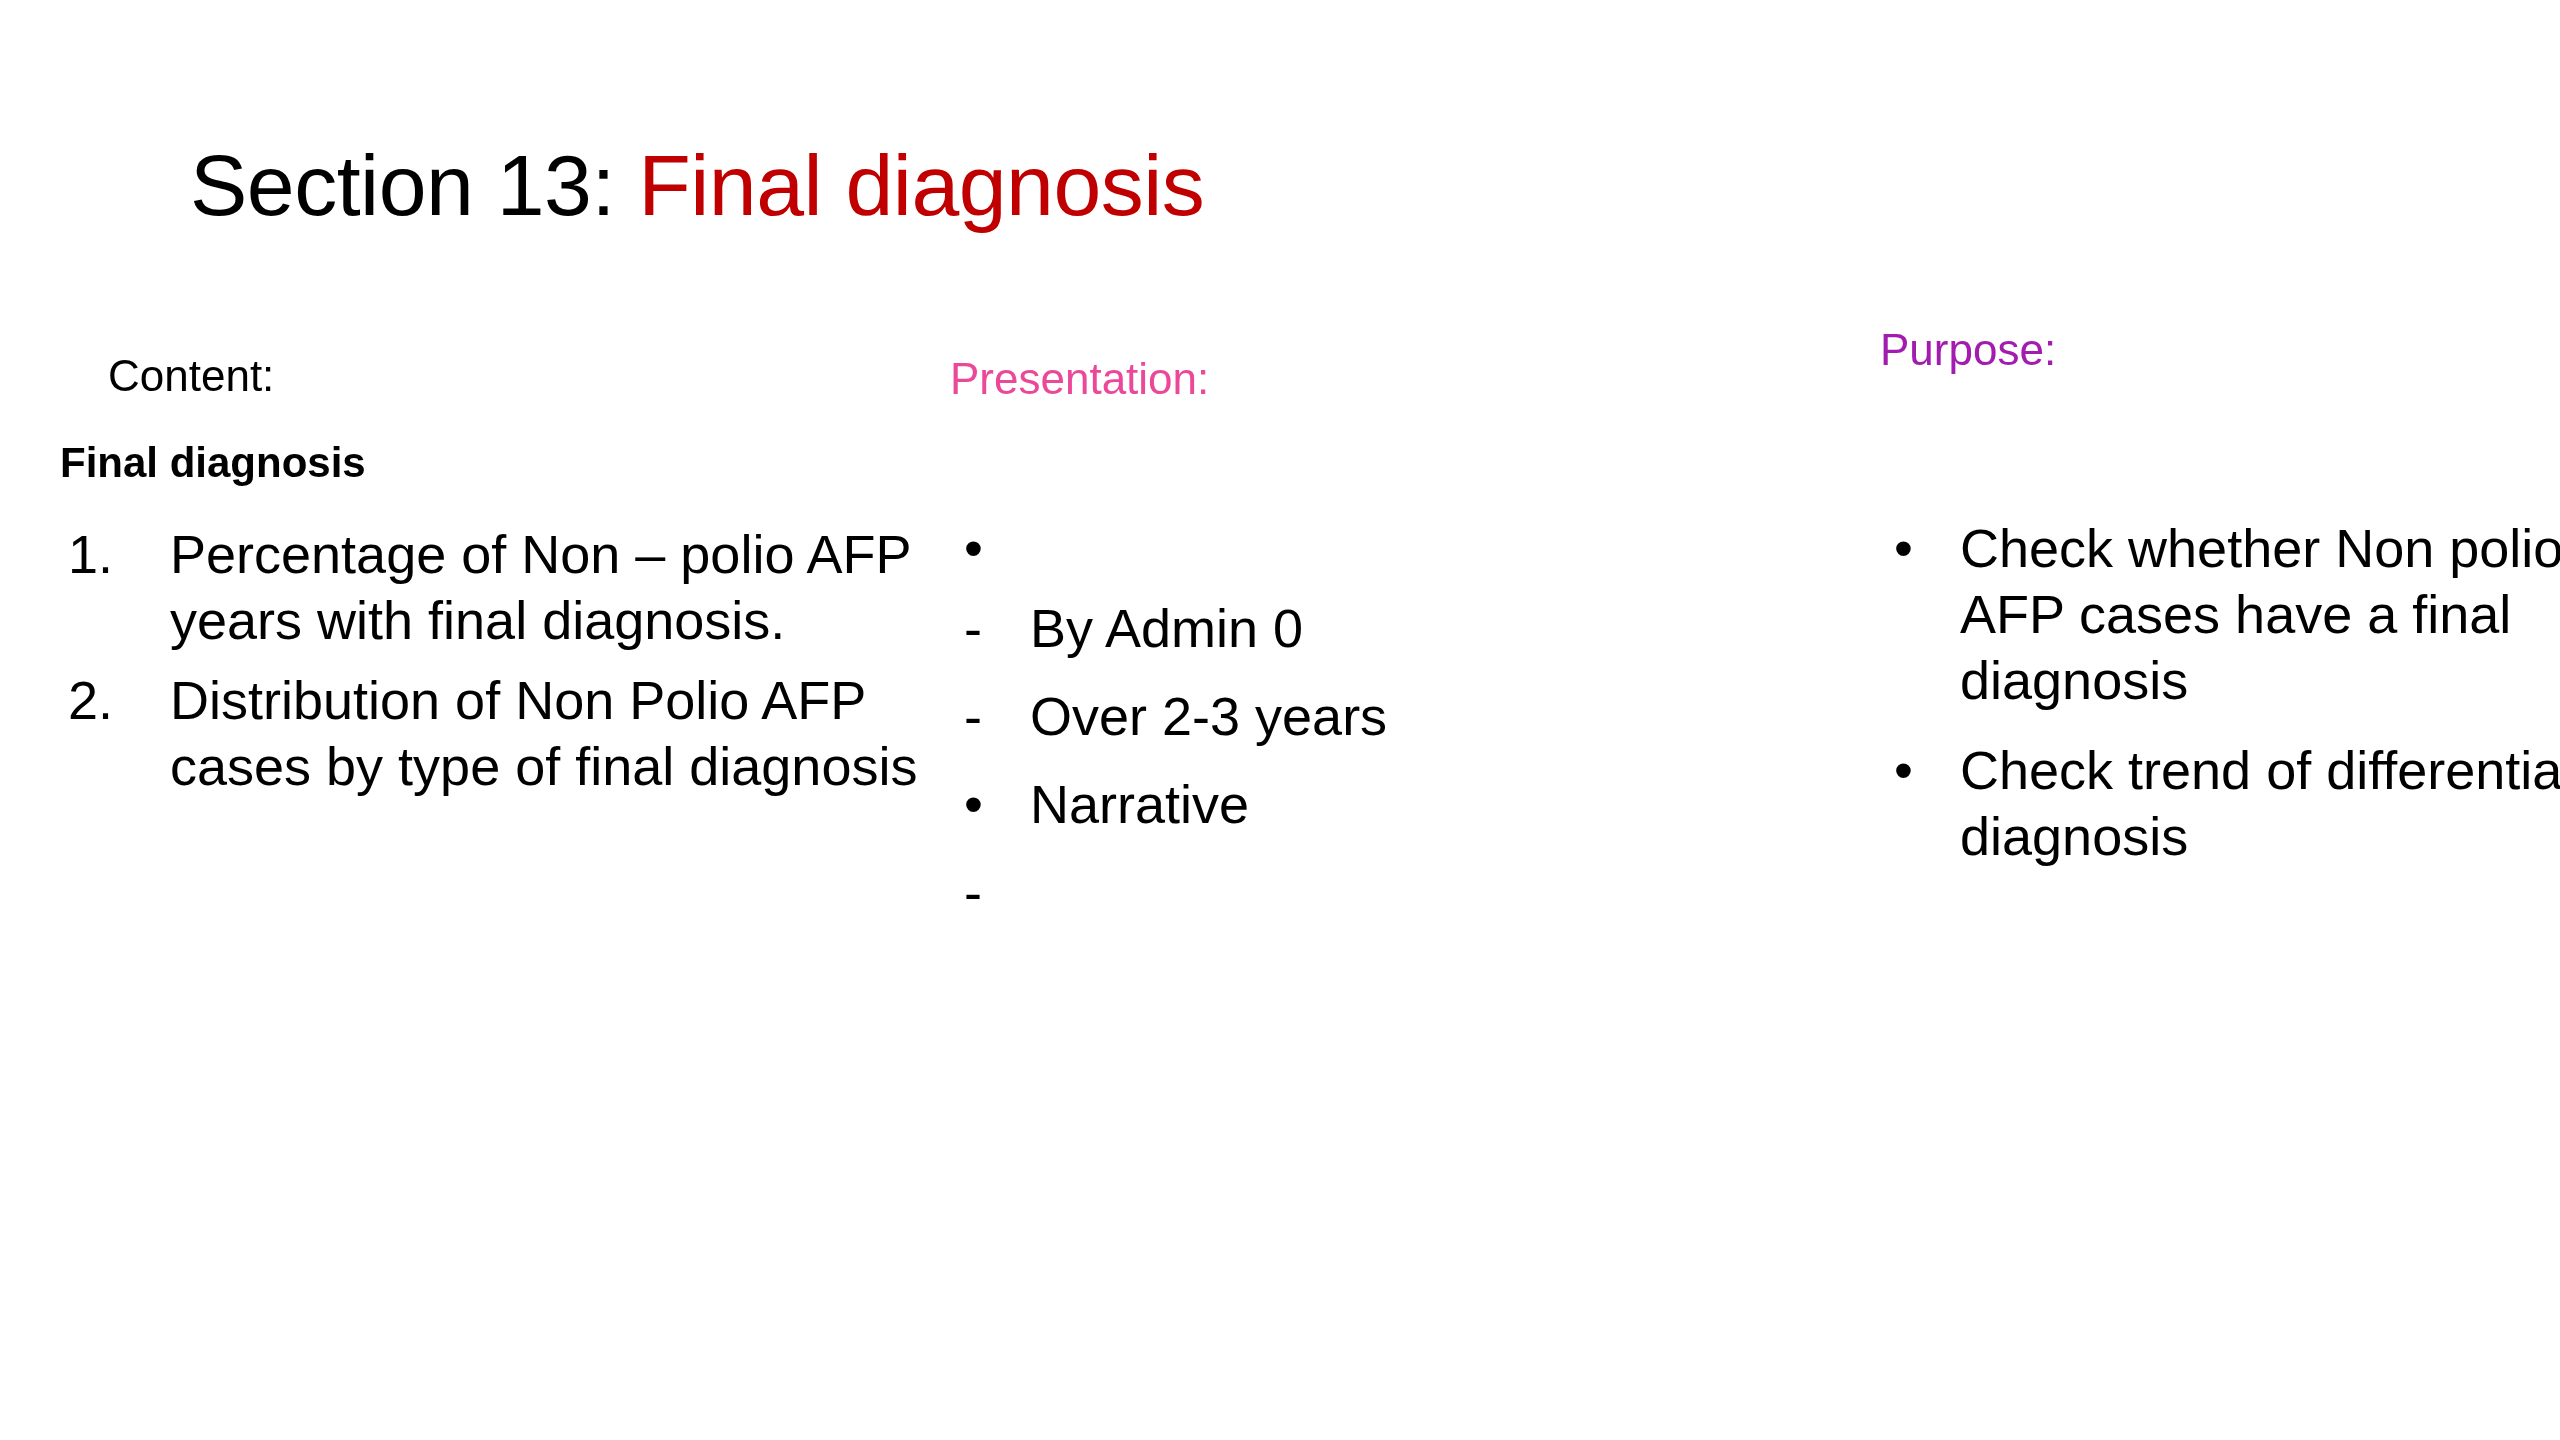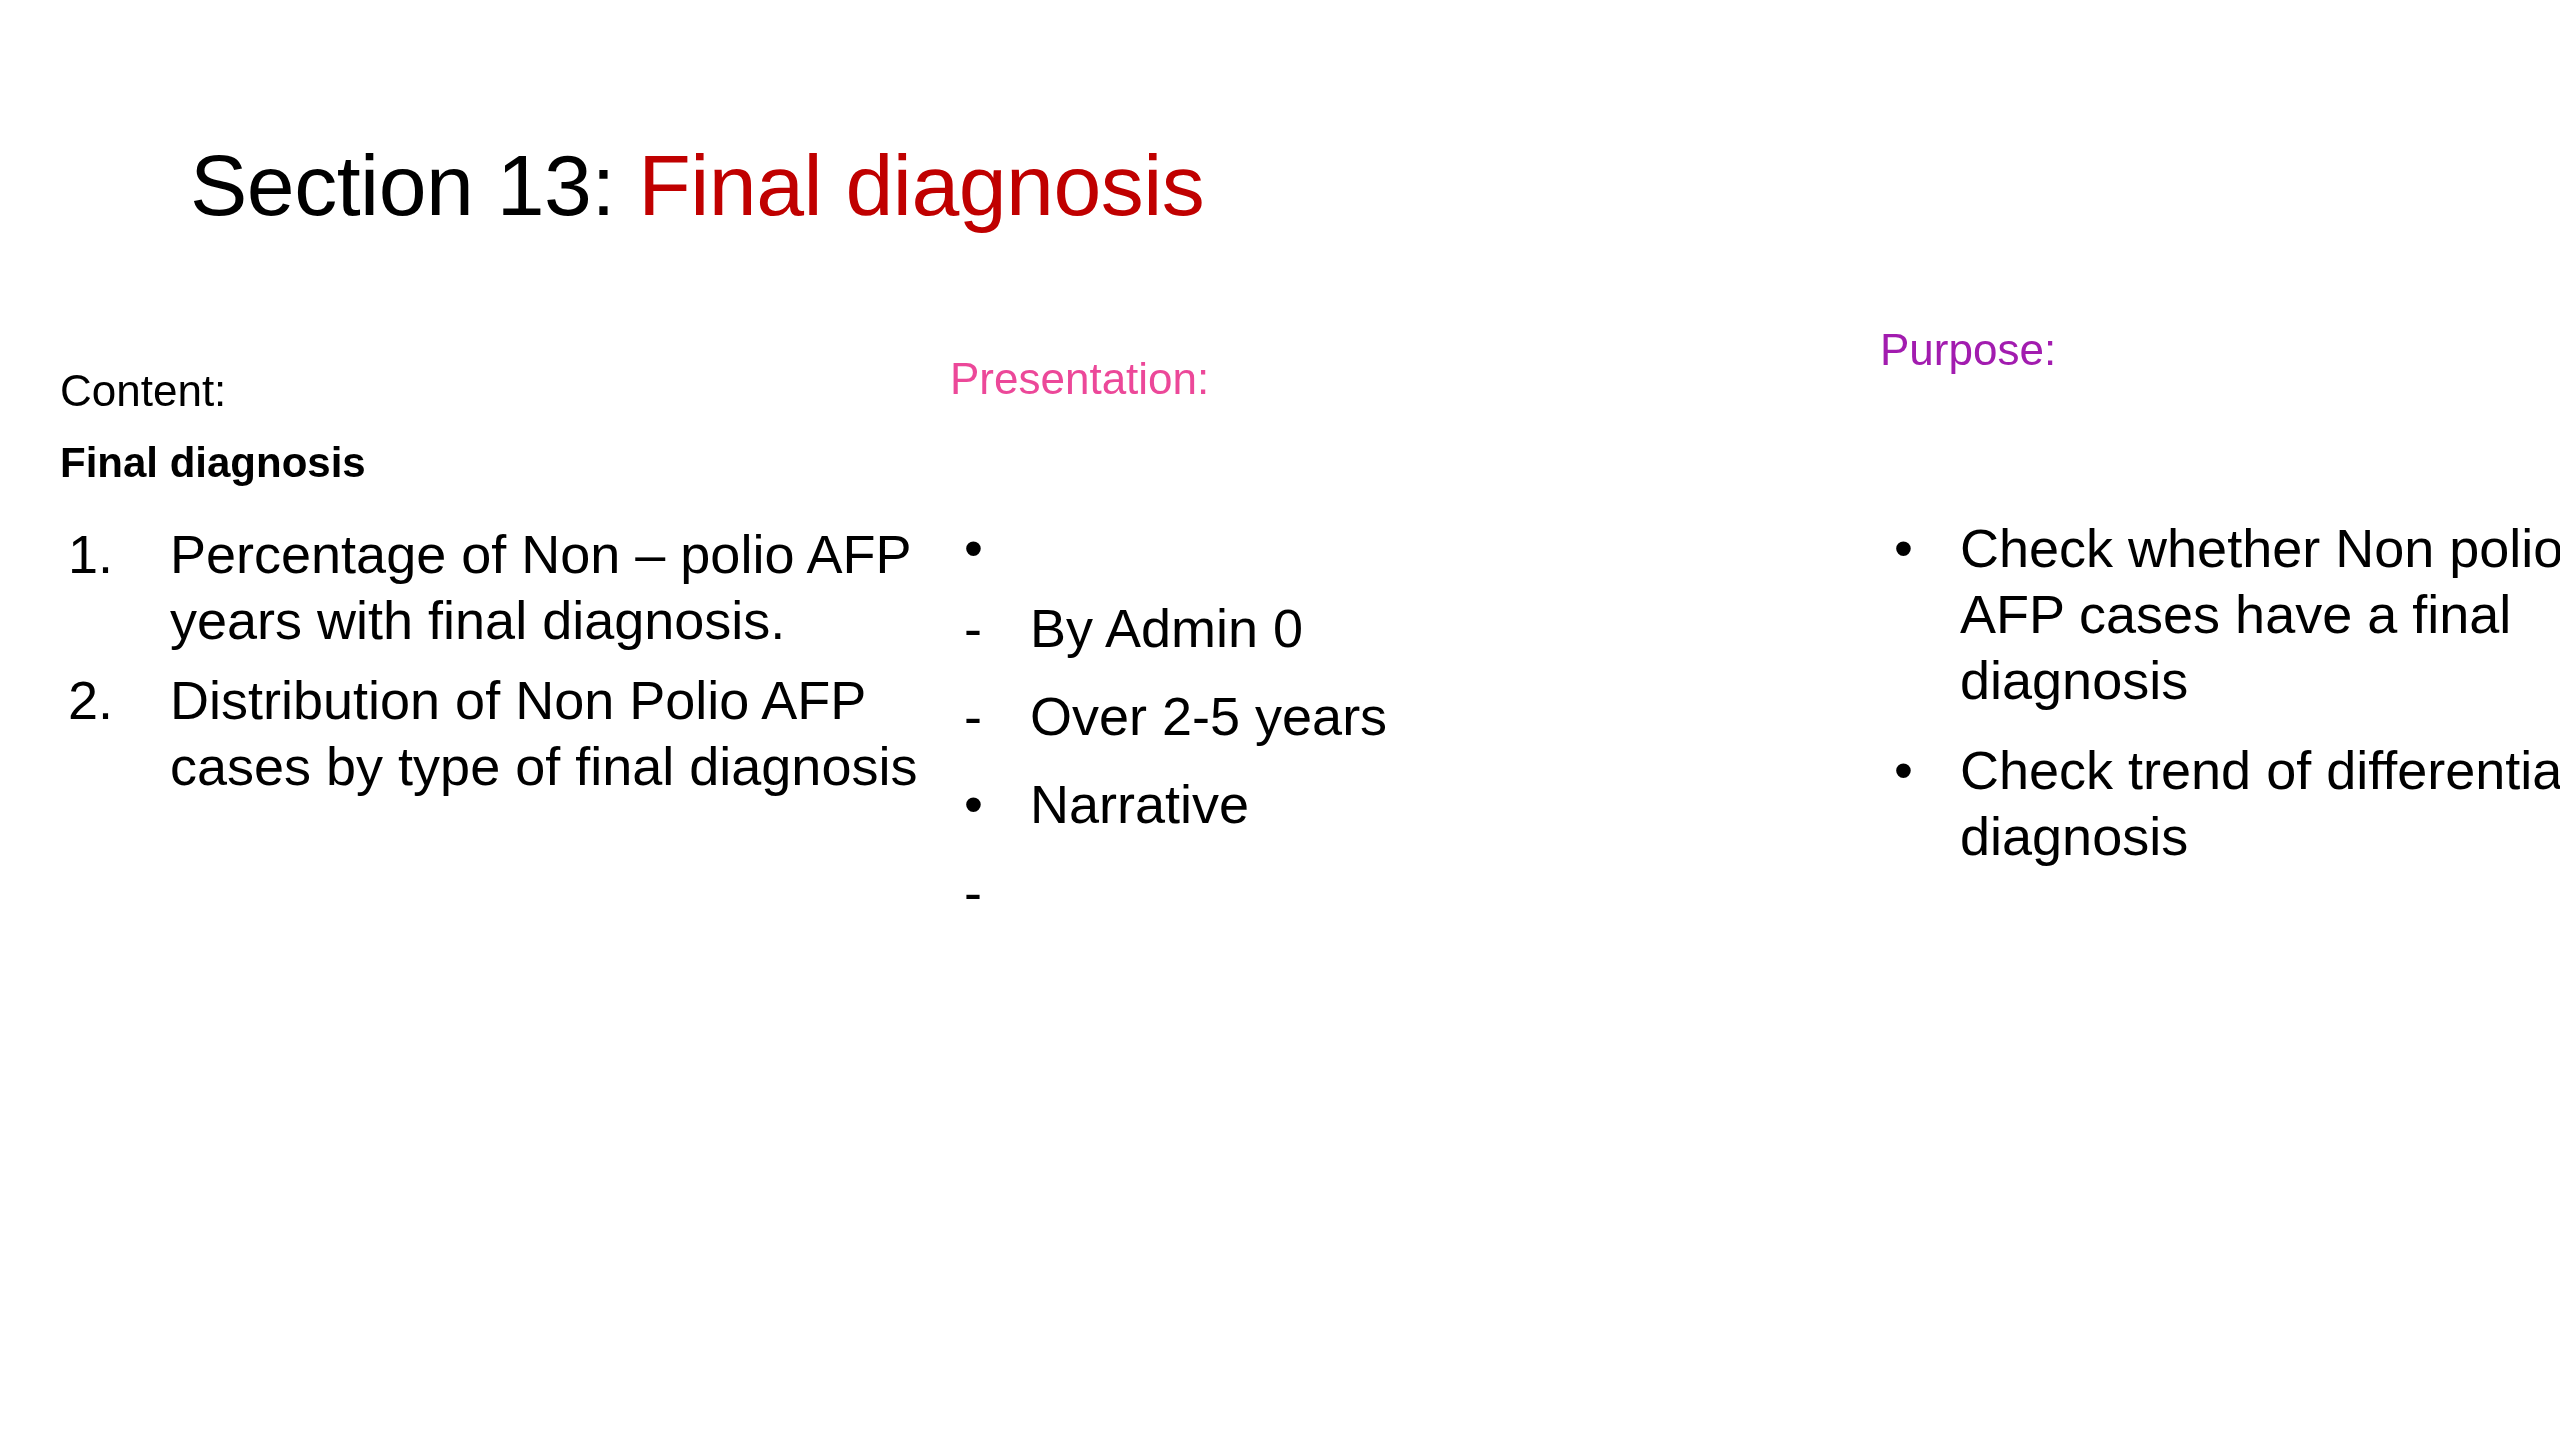--- a/index.html
+++ b/index.html
@@ -41,21 +41,21 @@
   .col-presentation { left: 950px;  width: 820px;  }
   .col-purpose      { left: 1880px; width: 680px;  }
 
   .col-header {
     position: absolute;
     font-size: 44px;
     font-weight: 400;
     line-height: 1.1;
     white-space: nowrap;
   }
-  .col-content .col-header      { top: 367px; color: #000000; }
+  .col-content .col-header      { top: 352px; color: #000000; margin-left: 48px; }
   .col-presentation .col-header { top: 355px; color: #ec4899; }
   .col-purpose .col-header      { top: 326px; color: #a21caf; text-align: center; }
 
   .subhead {
     position: absolute;
     top: 440px;
     font-size: 42px;
     font-weight: bold;
     color: #000000;
     line-height: 1.1;
@@ -154,21 +154,21 @@
     <ul class="bullet-list">
       <li class="marker-dot">
         <span class="marker">•</span>
       </li>
       <li class="marker-dash">
         <span class="marker">-</span>
         <span>By Admin 0</span>
       </li>
       <li class="marker-dash">
         <span class="marker">-</span>
-        <span>Over 2-5 years</span>
+        <span>Over 2-3 years</span>
       </li>
       <li class="marker-dot">
         <span class="marker">•</span>
         <span>Narrative</span>
       </li>
       <li class="marker-dash is-empty">
         <span class="marker">-</span>
         <span></span>
       </li>
     </ul>

